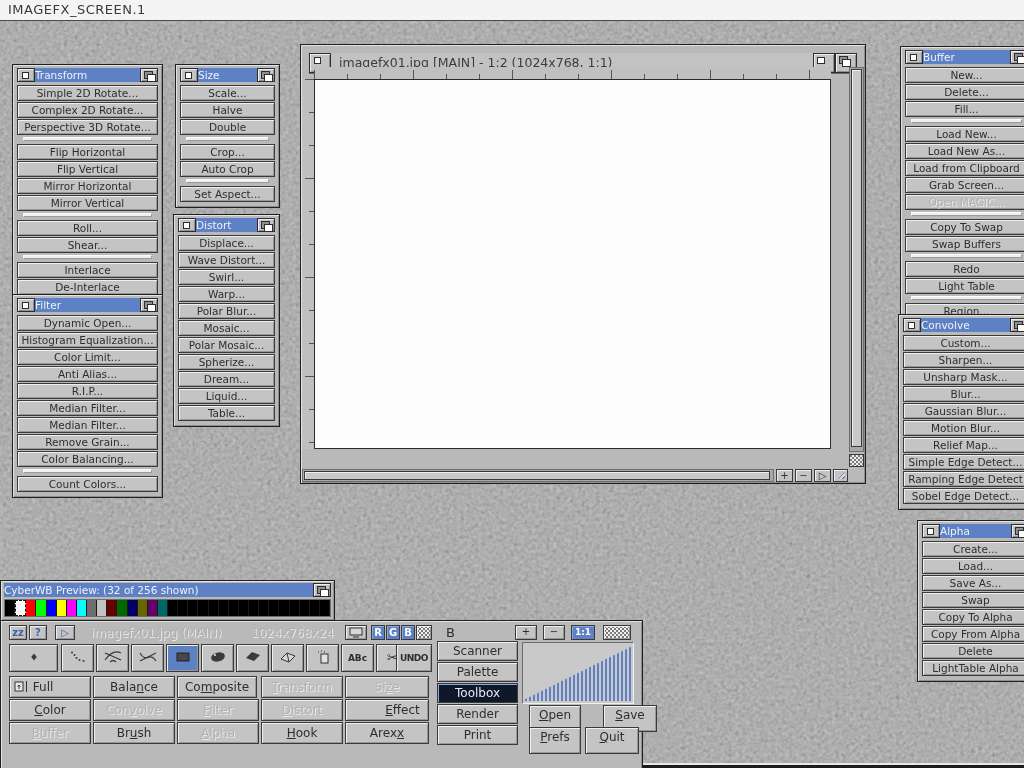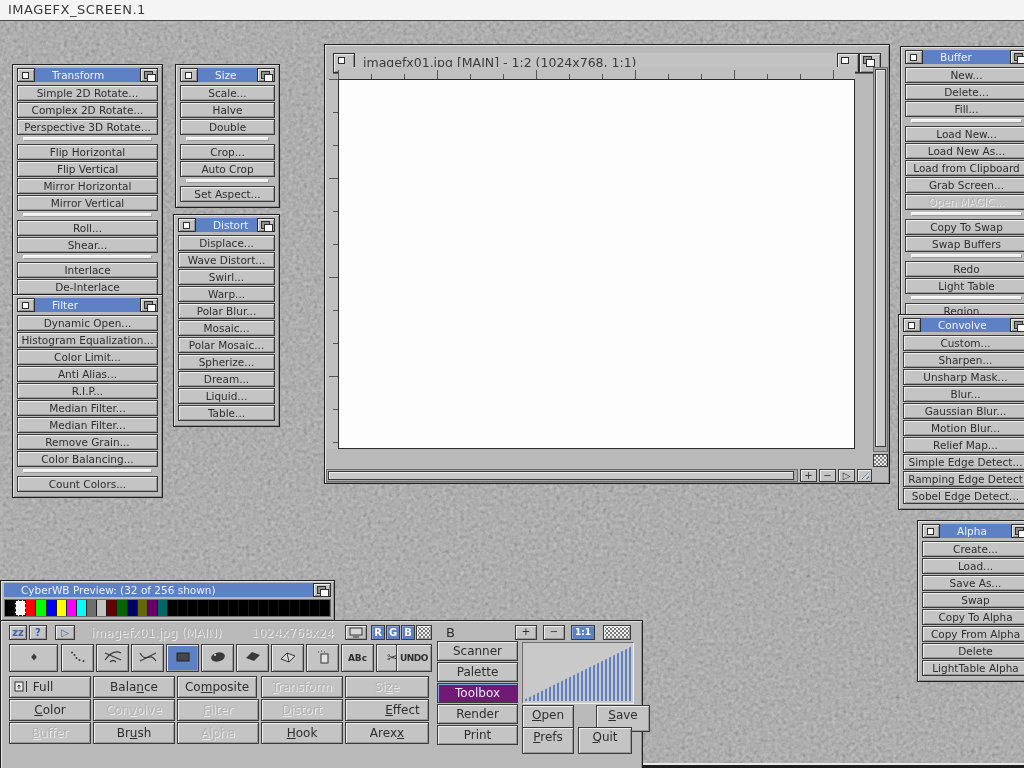--- a/index.html
+++ b/index.html
@@ -12,21 +12,21 @@
              border-bottom:1px solid #4a4a4a;z-index:5;}
   .screenbar .txt{font-size:13px;color:#3a3a3a;padding:2px 0 0 8px;letter-spacing:.5px;}
 
   
   .win{position:absolute;background:#b9b9b9;border:1px solid #1f1f1f;
        box-shadow:inset 1px 1px 0 #e3e3e3, inset -1px -1px 0 #8e8e8e;
        padding:3px 4px 4px 4px;z-index:10;}
   .tb{height:14px;display:flex;align-items:stretch;margin-bottom:3px;}
   .tb.blue{background:#5e81c6;}
   .tb.gray{background:#c2c2c2;}
-  .tb .ttl{flex:1;font-size:10.5px;line-height:14px;padding-left:17px;white-space:nowrap;overflow:hidden;}
+  .tb .ttl{flex:1;font-size:10.5px;line-height:14px;padding-left:0;white-space:nowrap;overflow:hidden;}
   .tb.blue .ttl{color:#eef1f8;}
   .tb.gray .ttl{color:#3f3f3f;}
   .gad{width:16px;background:#c3c3c3;border:1px solid #2d2d2d;position:relative;
        box-shadow:inset 1px 1px 0 #eee, inset -1px -1px 0 #909090;}
   .gad.close::after{content:"";position:absolute;left:4px;top:3px;width:5px;height:5px;
        border:1px solid #2d2d2d;background:#fff;}
   .gad.depth::before{content:"";position:absolute;left:3px;top:2px;width:7px;height:6px;
        border:1px solid #2d2d2d;background:#8f8f8f;}
   .gad.depth::after{content:"";position:absolute;left:6px;top:5px;width:7px;height:6px;
        border:1px solid #2d2d2d;background:#fff;}
@@ -35,21 +35,21 @@
 
   .btn{height:14px;line-height:14px;font-size:10.5px;text-align:center;color:#2e2e2e;
        background:#c4c4c4;border:1px solid #3a3a3a;margin-bottom:1px;white-space:nowrap;overflow:hidden;
        box-shadow:inset 1px 1px 0 #efefef, inset -1px -1px 0 #979797;cursor:default;}
   .sep{height:2px;background:#efefef;border:1px solid;border-color:#fcfcfc #9a9a9a #9a9a9a #fcfcfc;
        margin:2px 6px 3px 6px;}
   .ghost{color:#b2b2b2 !important;text-shadow:1px 1px 0 #e9e9e9;}
   .ul{text-decoration:underline;text-underline-offset:1px;}
 
   
-  #imgwin{left:324px;top:44px;width:548px;height:422px;padding:8px;}
+  #imgwin{left:300px;top:44px;width:548px;height:422px;padding:8px;}
   #imgwin .tb{height:20px;margin:0;border-bottom:1px solid #6a6a6a;}
   #imgwin .tb .ttl{font-size:12.5px;line-height:20px;color:#3c3c3c;padding-left:8px;}
   #imgwin .gad{width:20px;}
   .imgbody{position:absolute;left:0;top:21px;right:0;bottom:0;}
   .rulerh{position:absolute;left:13px;top:1px;width:517px;height:12px;background:#c0c0c0;
      background-image:
        repeating-linear-gradient(90deg,#555 0 1px,rgba(0,0,0,0) 1px 99px),
        repeating-linear-gradient(90deg,#555 0 1px,rgba(0,0,0,0) 1px 33px);
      background-size:100% 9px,100% 5px;background-position:left bottom,left bottom;background-repeat:repeat-x;}
   .rulerv{position:absolute;left:1px;top:13px;width:12px;height:370px;background:#c0c0c0;
@@ -92,22 +92,22 @@
       box-shadow:inset 1px 1px 0 #efefef, inset -1px -1px 0 #979797;
       font-size:10px;color:#2e2e2e;text-align:center;cursor:default;}
   .mb.blue{background:#5e81c6;color:#fff;box-shadow:inset 1px 1px 0 #8ba6d9;}
   .ghosttxt{position:absolute;font-size:12px;color:#b0b0b0;text-shadow:1px 1px 0 #e9e9e9;white-space:nowrap;}
   .checker{background:repeating-conic-gradient(#f0f0f0 0 25%,#7a7a7a 0 50%) 0 0/4px 4px;}
   .tool{position:absolute;top:21px;width:33px;height:28px;}
   .tool svg{display:block;margin:4px auto 0;}
   .tool.sel{background:#5e81c6;}
   .gridbtn{height:22px;line-height:20px;font-size:12px;}
   .mode{height:20px;line-height:18px;font-size:12px;}
-  .mode.sel{background:#701a75;color:#e4e9f4;box-shadow:inset 1px 1px 0 #8ba6d9;}
-  .cbtn{height:27px;line-height:18px;font-size:12px;}
+  .mode.sel{background:#0f172a;color:#e4e9f4;box-shadow:inset 1px 1px 0 #8ba6d9;}
+  .cbtn{height:27px;line-height:18px;font-size:12px;margin-left:7px;}
   .gradpanel{position:absolute;left:519px;top:19px;width:110px;height:60px;background:#c9c9c9;
       border:1px solid;border-color:#6e6e6e #f0f0f0 #f0f0f0 #6e6e6e;}
   .ramp{position:absolute;inset:2px;background:repeating-linear-gradient(90deg,#5e81c6 0 2px,#c9c9c9 2px 4px);
       clip-path:polygon(0 97%,100% 3%,100% 100%,0 100%);}
 
   .footer{position:absolute;left:0;top:763px;width:1024px;height:5px;background:#1c1c1c;
       border-top:2px solid #e8e8e8;z-index:1;}
 </style>
 </head>
 <body>

